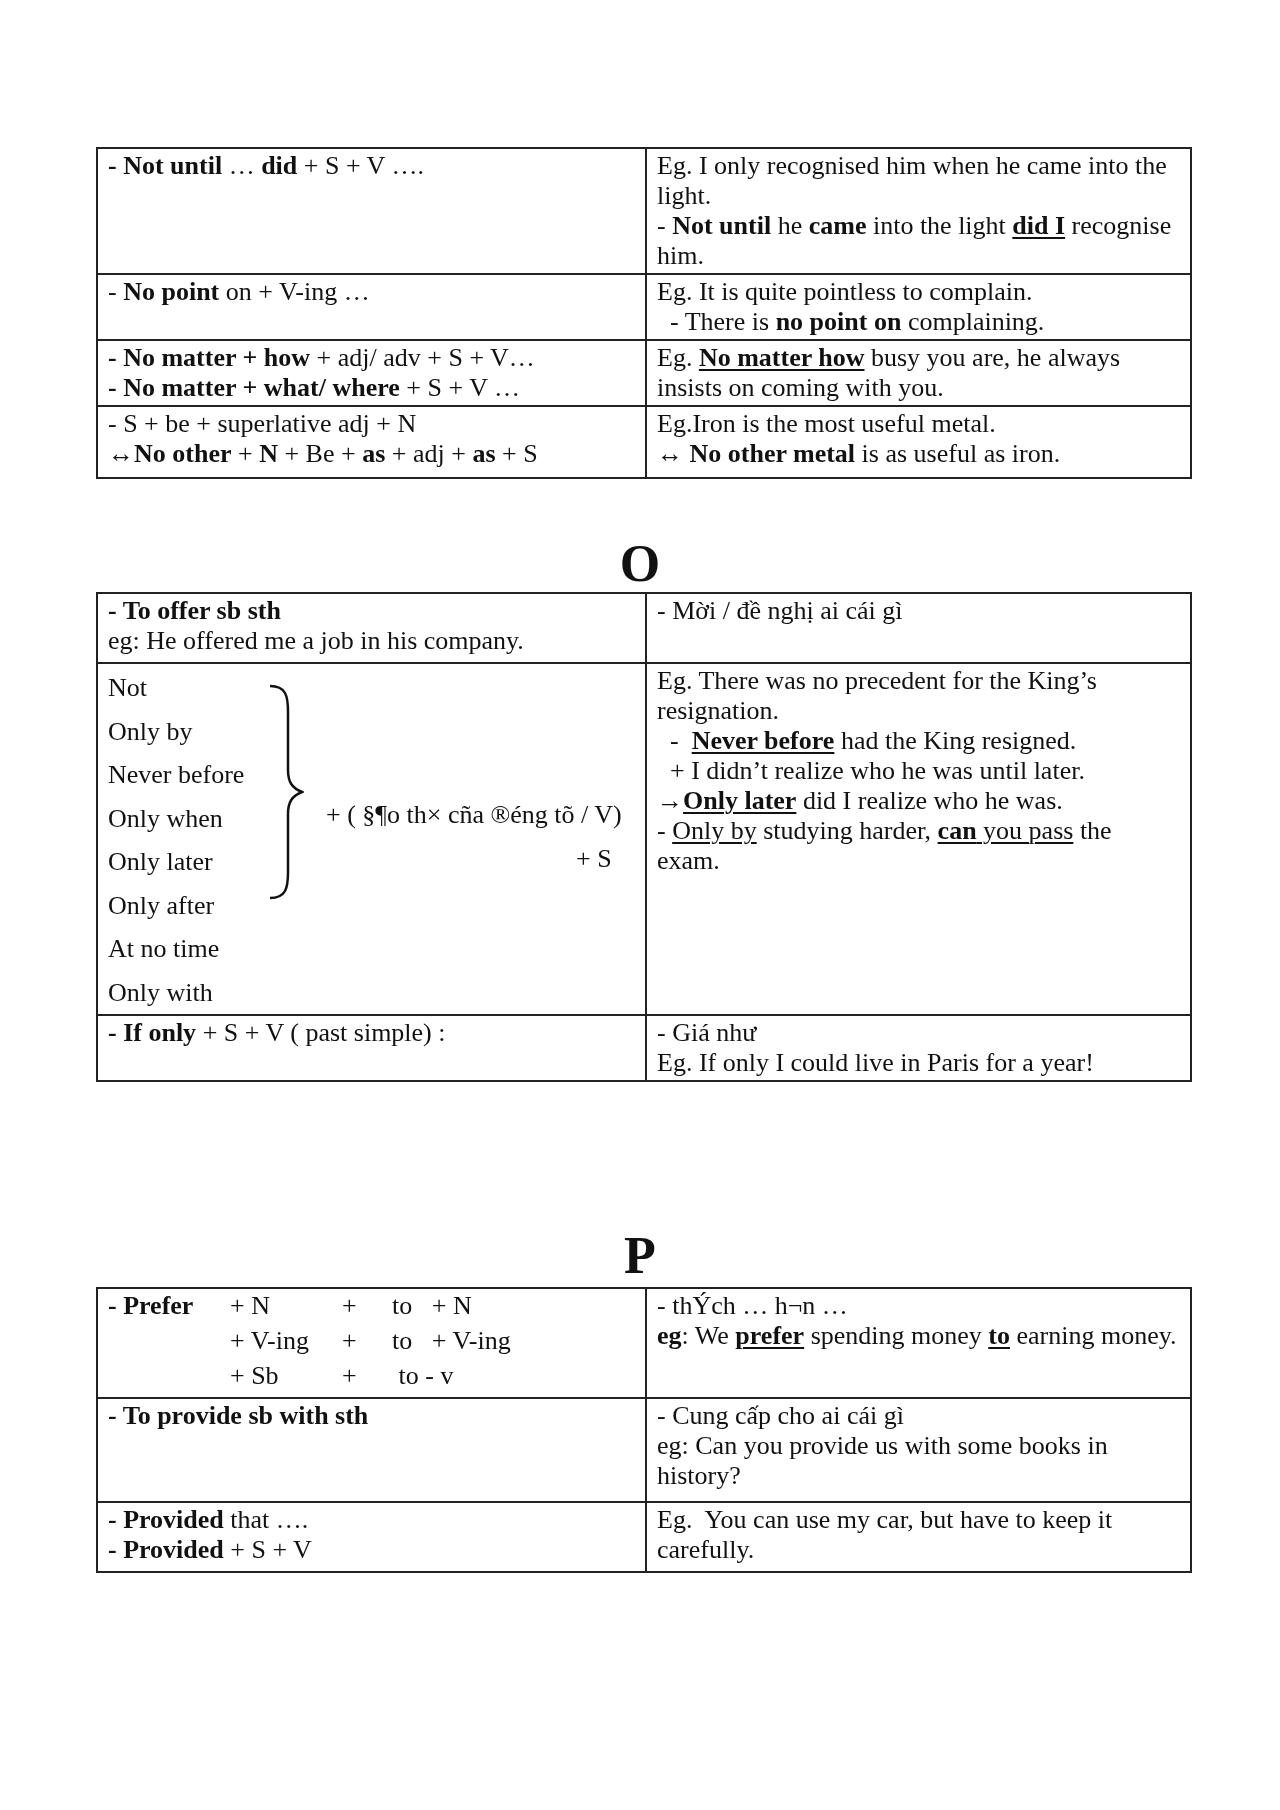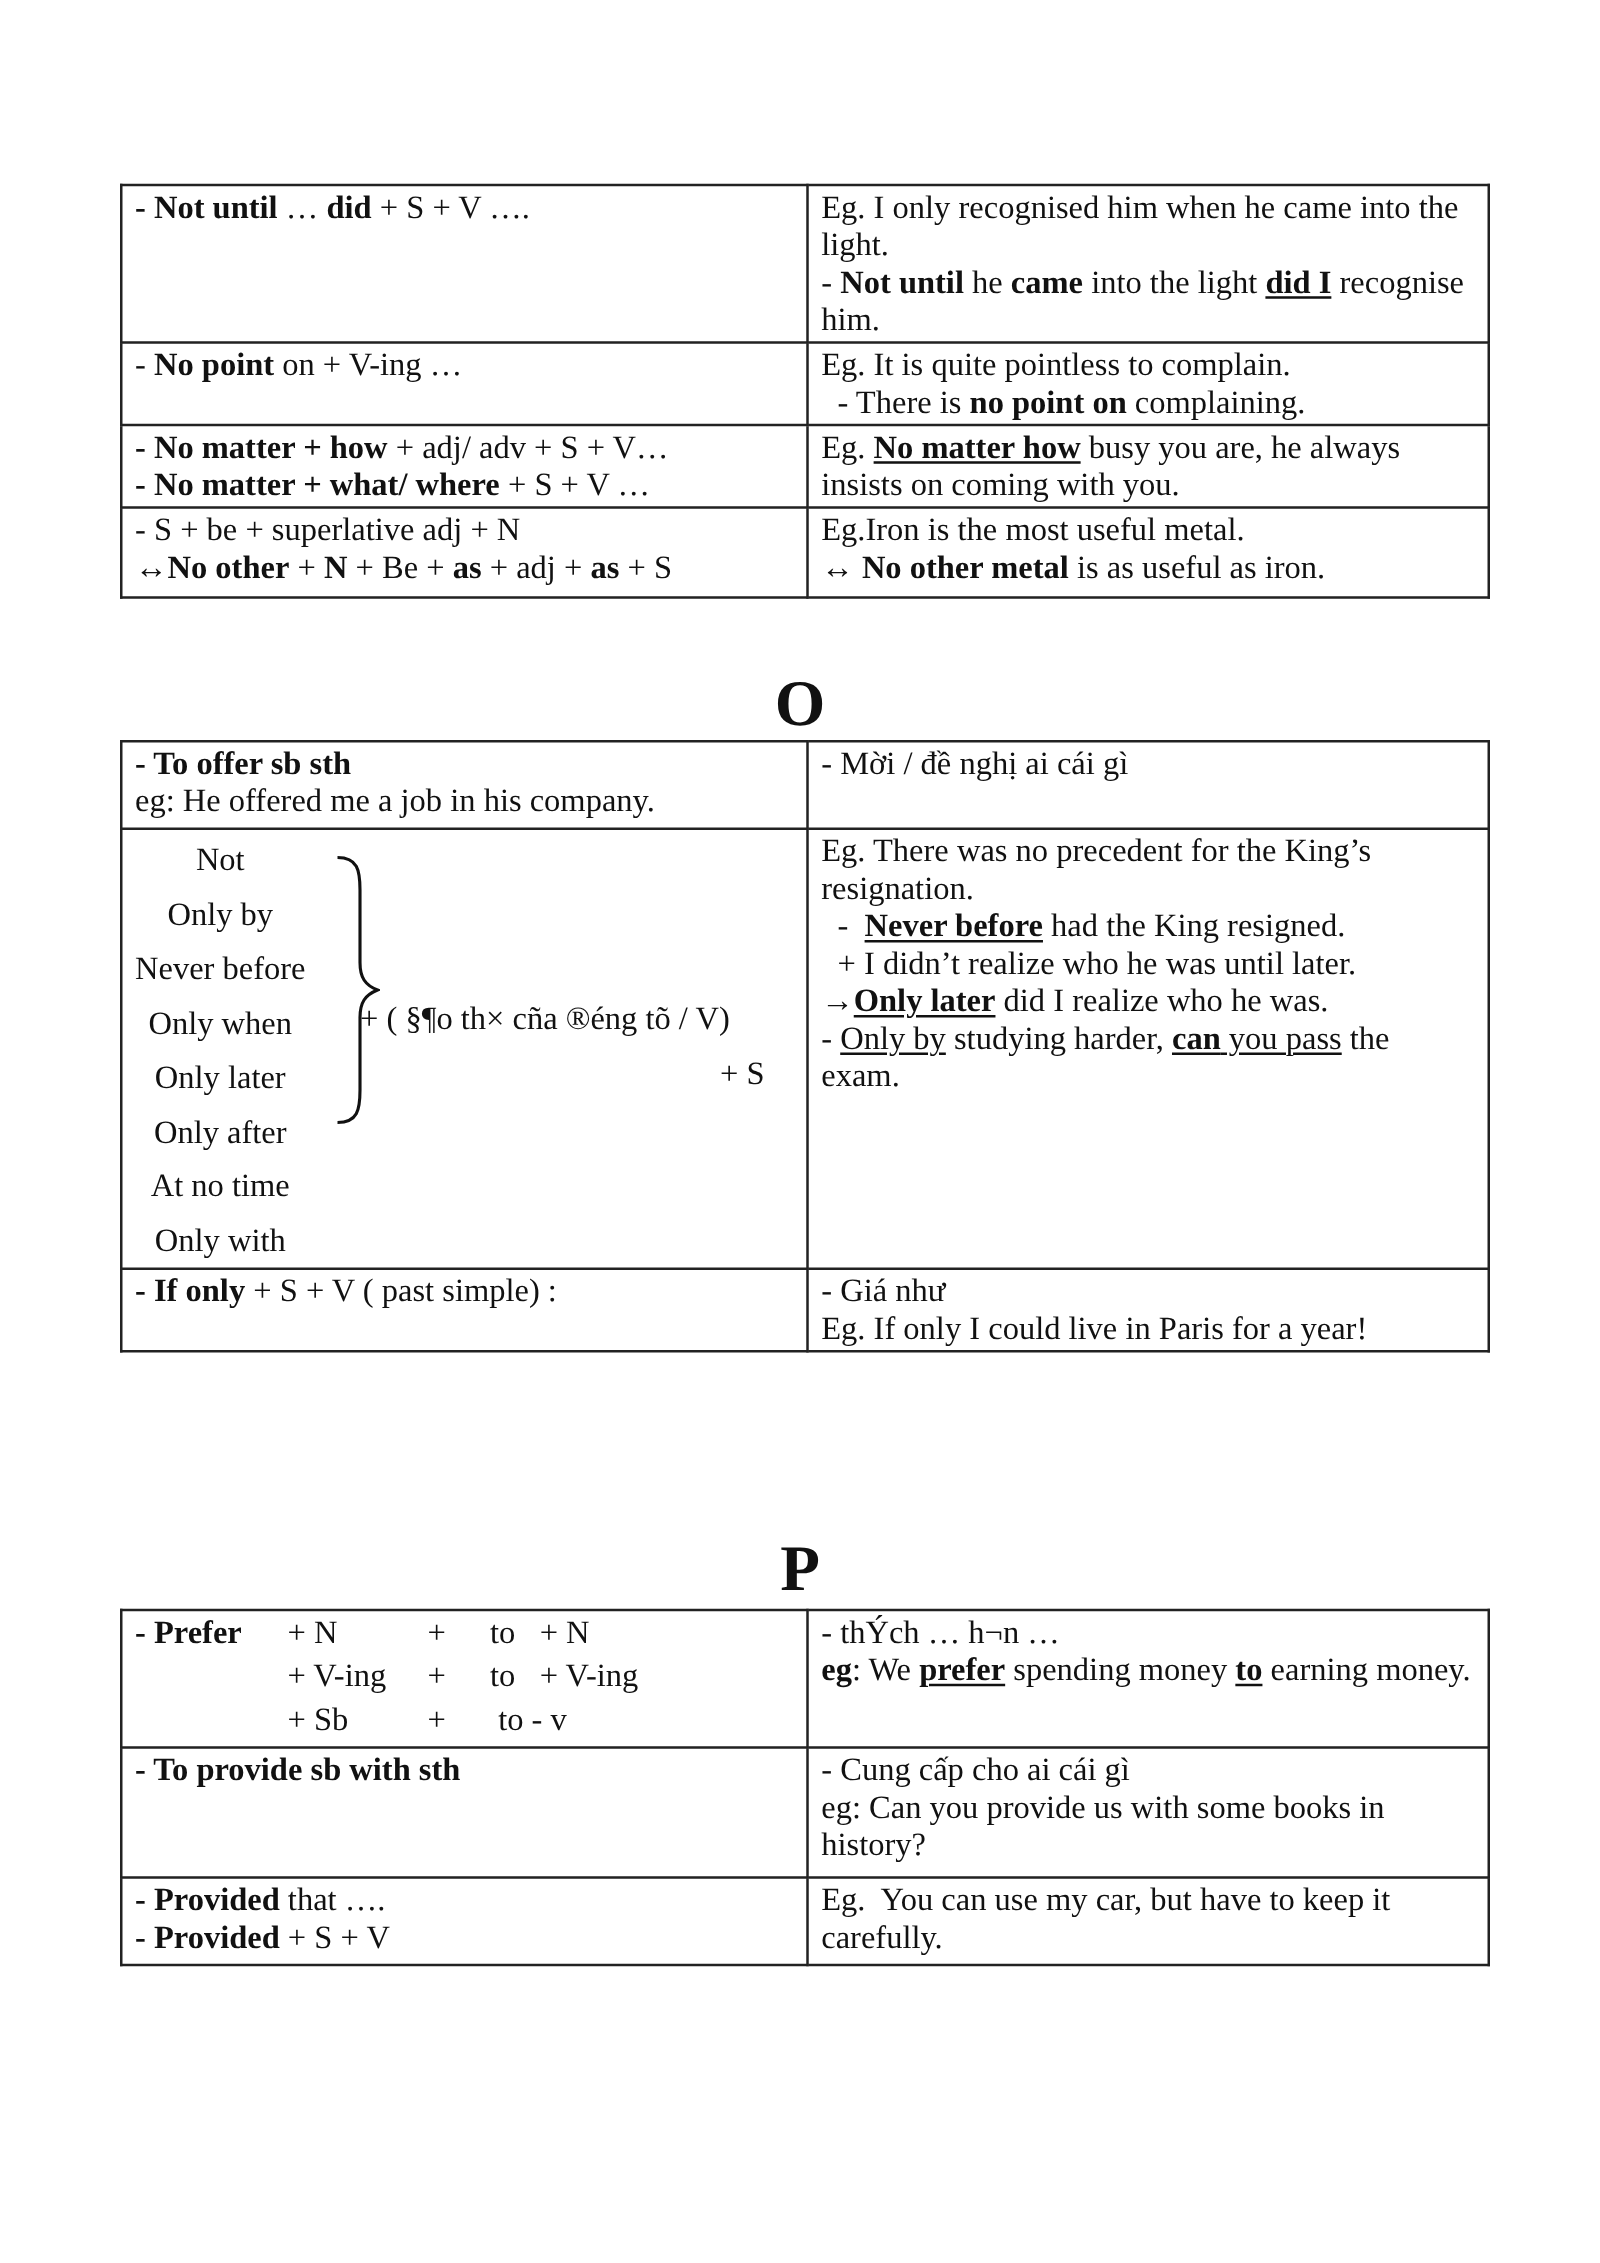--- a/index.html
+++ b/index.html
@@ -21,23 +21,23 @@
   .tbl td.r { padding-left: 10px; }
   b { font-weight: bold; }
   .u { text-decoration: underline; text-decoration-thickness: 2px; text-underline-offset: 3px; }
   .letter {
     position: absolute; left: 0; width: 1280px; text-align: center;
     font-size: 52px; font-weight: bold; line-height: 56px;
   }
   .inv { line-height: 43.5px; }
   .inv-wrap { position: relative; height: 346px; }
   .inv-list { position: absolute; left: 0; top: 0; }
-  .inv-list div { line-height: 43.5px; height: 43.5px; text-align: center; }
+  .inv-list div { line-height: 43.5px; height: 43.5px; }
   .brace { position: absolute; left: 160px; top: 16px; }
-  .inv-rule { position: absolute; left: 180px; top: 134px; white-space: nowrap; }
+  .inv-rule { position: absolute; left: 180px; top: 134px; white-space: nowrap; padding-left: 38px; }
   .inv-s { position: absolute; left: 468px; top: 178px; }
   .pref { position: relative; height: 104px; }
   .pref span { position: absolute; }
   .lh35 { line-height: 35px; }
 </style>
 </head>
 <body>
 
 <table class="tbl" style="top:147px;">
   <tbody>

